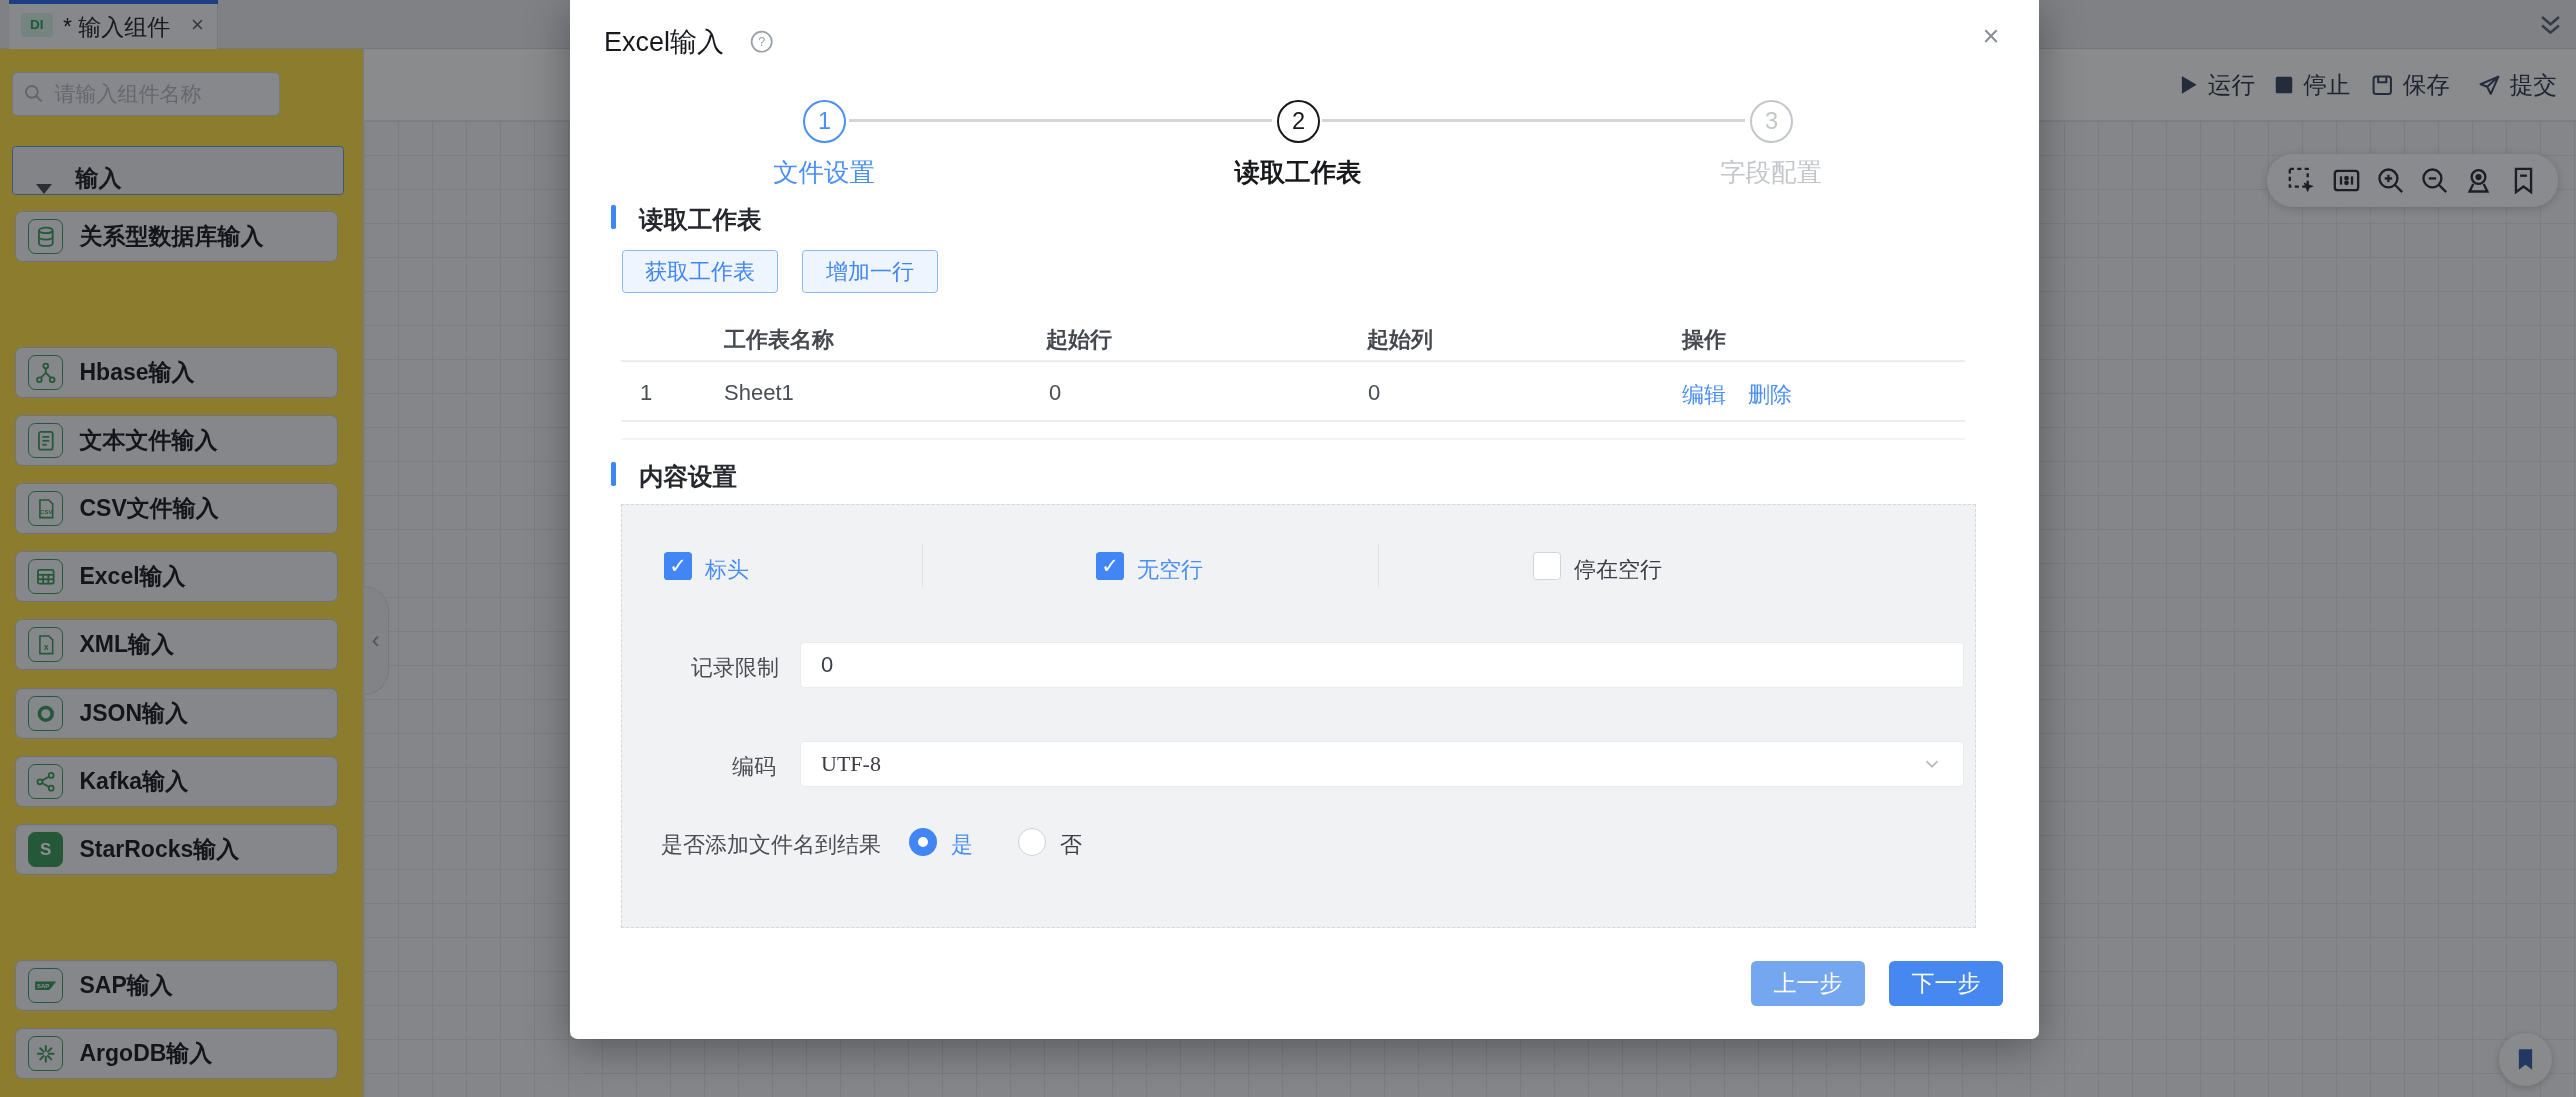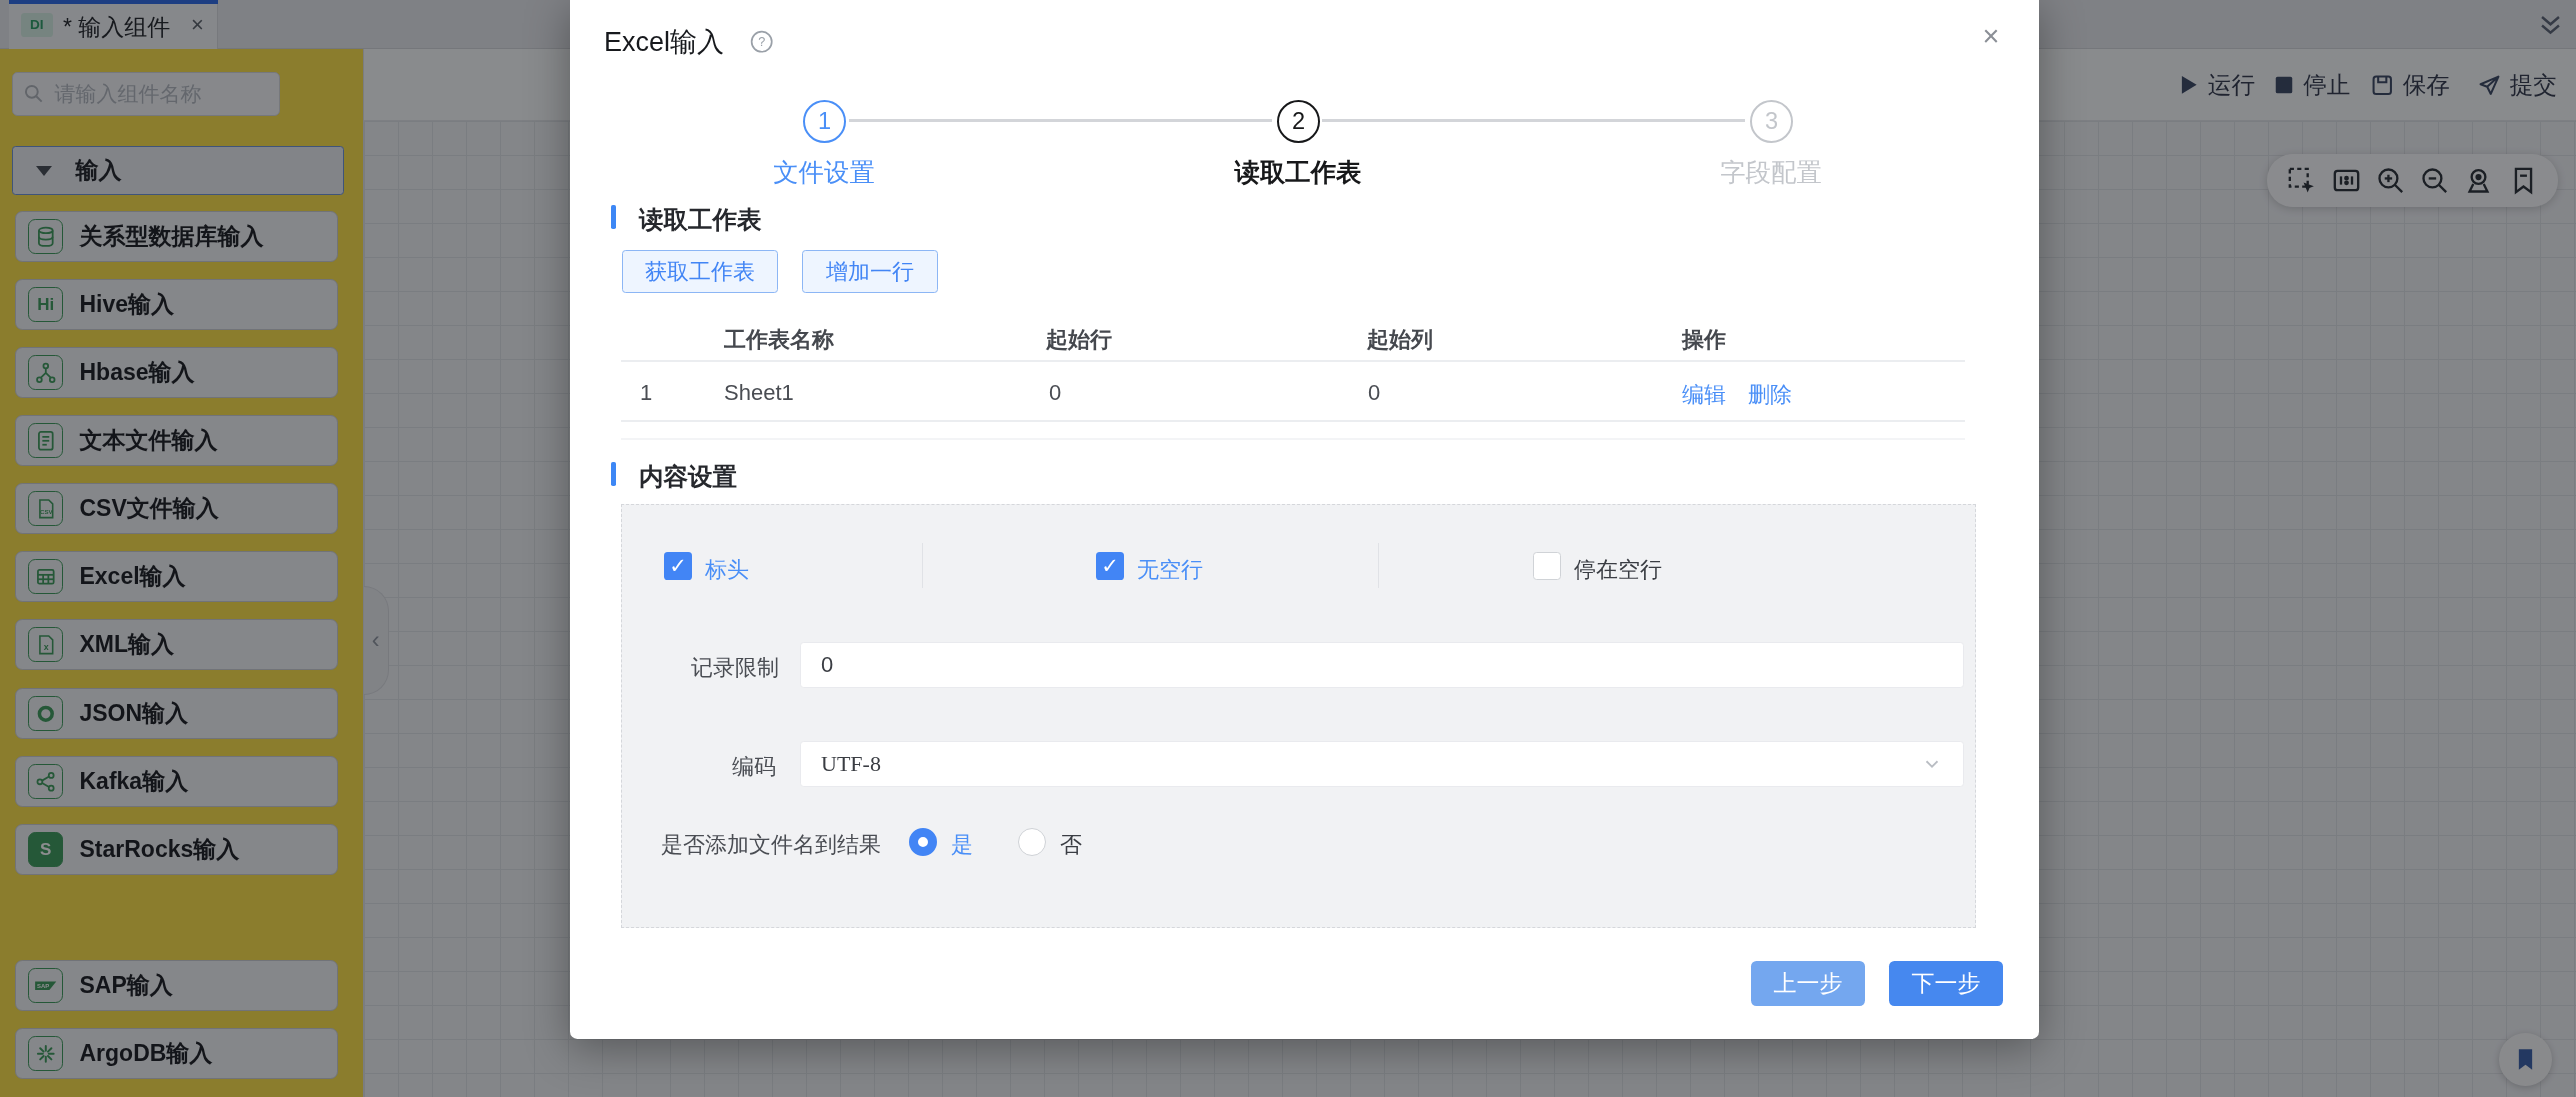--- a/index.html
+++ b/index.html
@@ -18,21 +18,21 @@
 
   
   .topbar { position:absolute; left:364px; top:49px; width:2212px; height:72px; background:#fafbfc; border-bottom:0.9px solid #e3e5e8; }
   .tb-item { position:absolute; top:0; height:72px; display:flex; align-items:center; gap:8.2px; color:#333a4d; font-size:23.6px; cursor:pointer; }
 
   
   .sidebar { position:absolute; left:0; top:49px; width:364px; height:1048px; background:#fde047; border-right:0.9px solid #dfe1e4; }
   .search-box { position:absolute; left:11.8px; top:23px; width:268px; height:44px; border:1.8px solid #d6d8db; border-radius:5.4px; display:flex; align-items:center; padding:0 9px; background:#f5f6f8; }
   .search-box input { border:none; outline:none; background:transparent; font-size:21px; color:#333; width:209px; font-family:inherit; }
   .search-box input::placeholder { color:#b4b8bf; }
-  .group-header { position:absolute; left:11.8px; top:97px; width:332px; height:49px; border:1.8px solid #6f94d8; border-radius:3.6px; background:#edeff2; display:flex; align-items:center; }
+  .group-header { position:absolute; left:11.8px; top:97px; width:332px; height:49px; border:1.8px solid #6f94d8; border-radius:3.6px; background:#edeff2; display:flex; align-items:flex-end; }
   .caret { width:0; height:0; border-left:8.2px solid transparent; border-right:8.2px solid transparent; border-top:10px solid #474c54; margin-left:23.6px; }
   .group-label { font-size:23px; font-weight:bold; color:#202329; margin-left:23px; }
   .sb-item { position:absolute; left:14.5px; width:323px; height:51px; border:0.9px solid #ccced3; border-radius:7.3px; background:#f2f3f5; display:flex; align-items:center; cursor:pointer; }
   .sb-ic { width:35px; height:35px; margin-left:12.7px; border:1.8px solid #3e9b5b; border-radius:7.3px; display:flex; align-items:center; justify-content:center; color:#3e9b5b; font-weight:bold; flex:none; }
   .sb-label { font-size:23px; font-weight:bold; color:#1c1e22; margin-left:16.3px; white-space:nowrap; }
 
   
   .canvas { position:absolute; left:364px; top:121px; width:2212px; height:976px; background:#f0f1f4;
     background-image:linear-gradient(#dee0e4 0.9px, transparent 0.9px), linear-gradient(90deg,#dee0e4 0.9px, transparent 0.9px);
     background-size:34px 34px; }
@@ -144,24 +144,20 @@
 
     <div class="sb-item" style="top:162px">
       <span class="sb-ic">
         <svg width="23.6" height="23.6" viewBox="0 0 24 24" fill="none" stroke="#3e9b5b" stroke-width="1.8">
             <ellipse cx="12" cy="5.5" rx="7" ry="2.8"></ellipse>
             <path d="M5 5.5 V12 c0 1.6 3.1 2.8 7 2.8 s7-1.2 7-2.8 V5.5"></path>
             <path d="M5 12 V18.5 c0 1.6 3.1 2.8 7 2.8 s7-1.2 7-2.8 V12"></path>
           </svg>
       </span>
       <span class="sb-label">关系型数据库输入</span>
-    </div>
-    <div class="sb-item" style="top:230px">
-      <span class="sb-ic" style="font-size:17px">Hi</span>
-      <span class="sb-label">Hive输入</span>
     </div>
     <div class="sb-item" style="top:298px">
       <span class="sb-ic">
         <svg width="23.6" height="23.6" viewBox="0 0 24 24" fill="none" stroke="#3e9b5b" stroke-width="1.8">
             <circle cx="12" cy="5" r="2.4"></circle>
             <circle cx="5.5" cy="19" r="2.4"></circle>
             <circle cx="18.5" cy="19" r="2.4"></circle>
             <path d="M12 7.5 V12 M12 12 L7 17 M12 12 L17 17"></path>
           </svg>
       </span>

